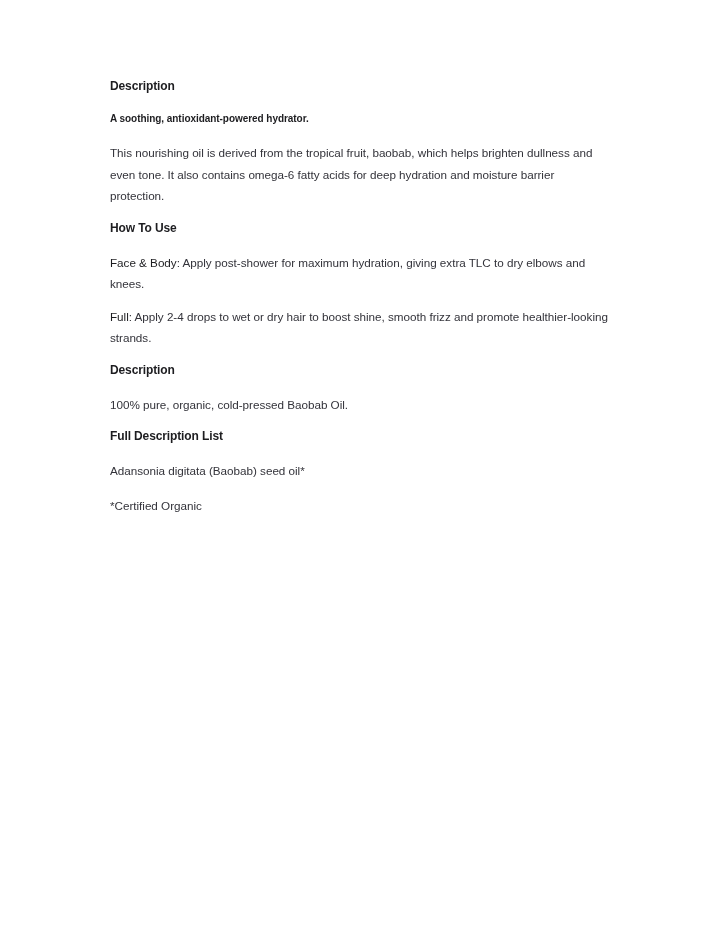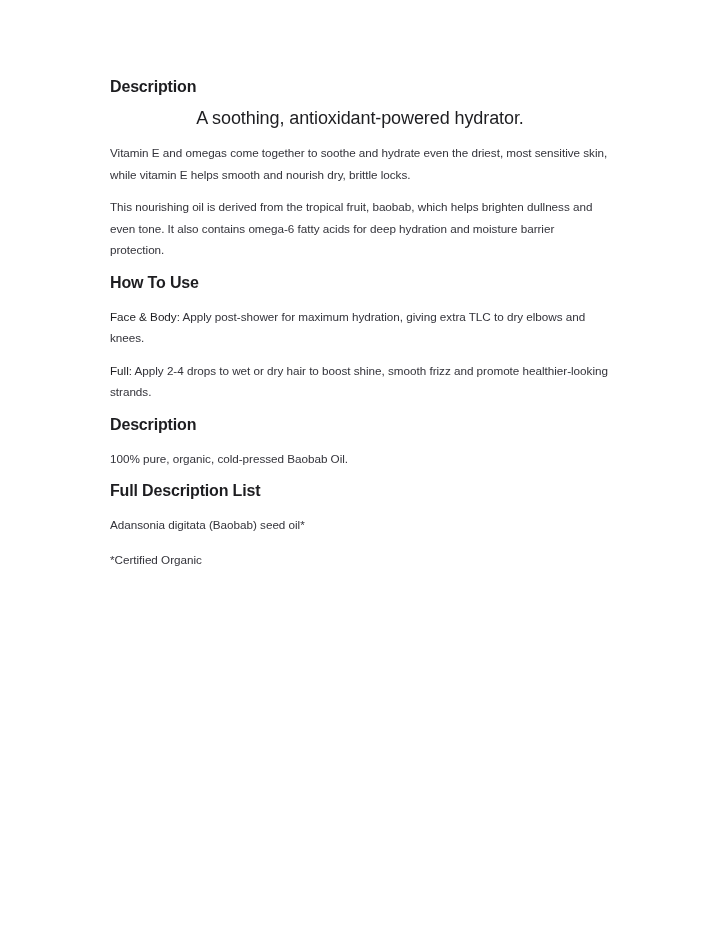--- a/index.html
+++ b/index.html
@@ -24,36 +24,35 @@
   }
 
   .content {
     position: absolute;
     left: 110px;
     top: 78px;
     width: 500px;
   }
 
   .section-heading {
-    font-size: 16px;
+    font-size: 12px;
     font-weight: bold;
     line-height: 17px;
     letter-spacing: -0.01em;
     color: #1d1d20;
     margin: 0 0 15px 0;
   }
 
   .lede {
-    font-size: 18px;
-    font-weight: normal;
+    font-size: 10px;
+    font-weight: bold;
     line-height: 17px;
     letter-spacing: -0.005em;
     color: #1d1d20;
     margin: 0 0 15px 0;
-    text-align: center;
   }
 
   .para {
     font-size: 11.7px;
     font-weight: normal;
     line-height: 21.5px;
     letter-spacing: -0.002em;
     color: #33333a;
     margin: 0 0 11px 0;
   }
@@ -70,21 +69,20 @@
 </head>
 <body>
 
 <div class="page">
   <div class="content">
 
     <h2 class="section-heading">Description</h2>
 
     <p class="lede">A soothing, antioxidant-powered hydrator.</p>
 
-    <p class="para">Vitamin E and omegas come together to soothe and hydrate even the driest, most sensitive skin, while vitamin E helps smooth and nourish dry, brittle locks.</p>
 
     <p class="para tight">This nourishing oil is derived from the tropical fruit, baobab, which helps brighten dullness and even tone. It also contains omega-6 fatty acids for deep hydration and moisture barrier protection.</p>
 
     <h2 class="section-heading">How To Use</h2>
 
     <p class="para"><span class="lead-term">Face &amp; Body</span><span>: Apply post-shower for maximum hydration, giving extra TLC to dry elbows and knees.</span></p>
 
     <p class="para tight"><span class="lead-term">Full</span><span>: Apply 2-4 drops to wet or dry hair to boost shine, smooth frizz and promote healthier-looking strands.</span></p>
 
     <h2 class="section-heading">Description</h2>

